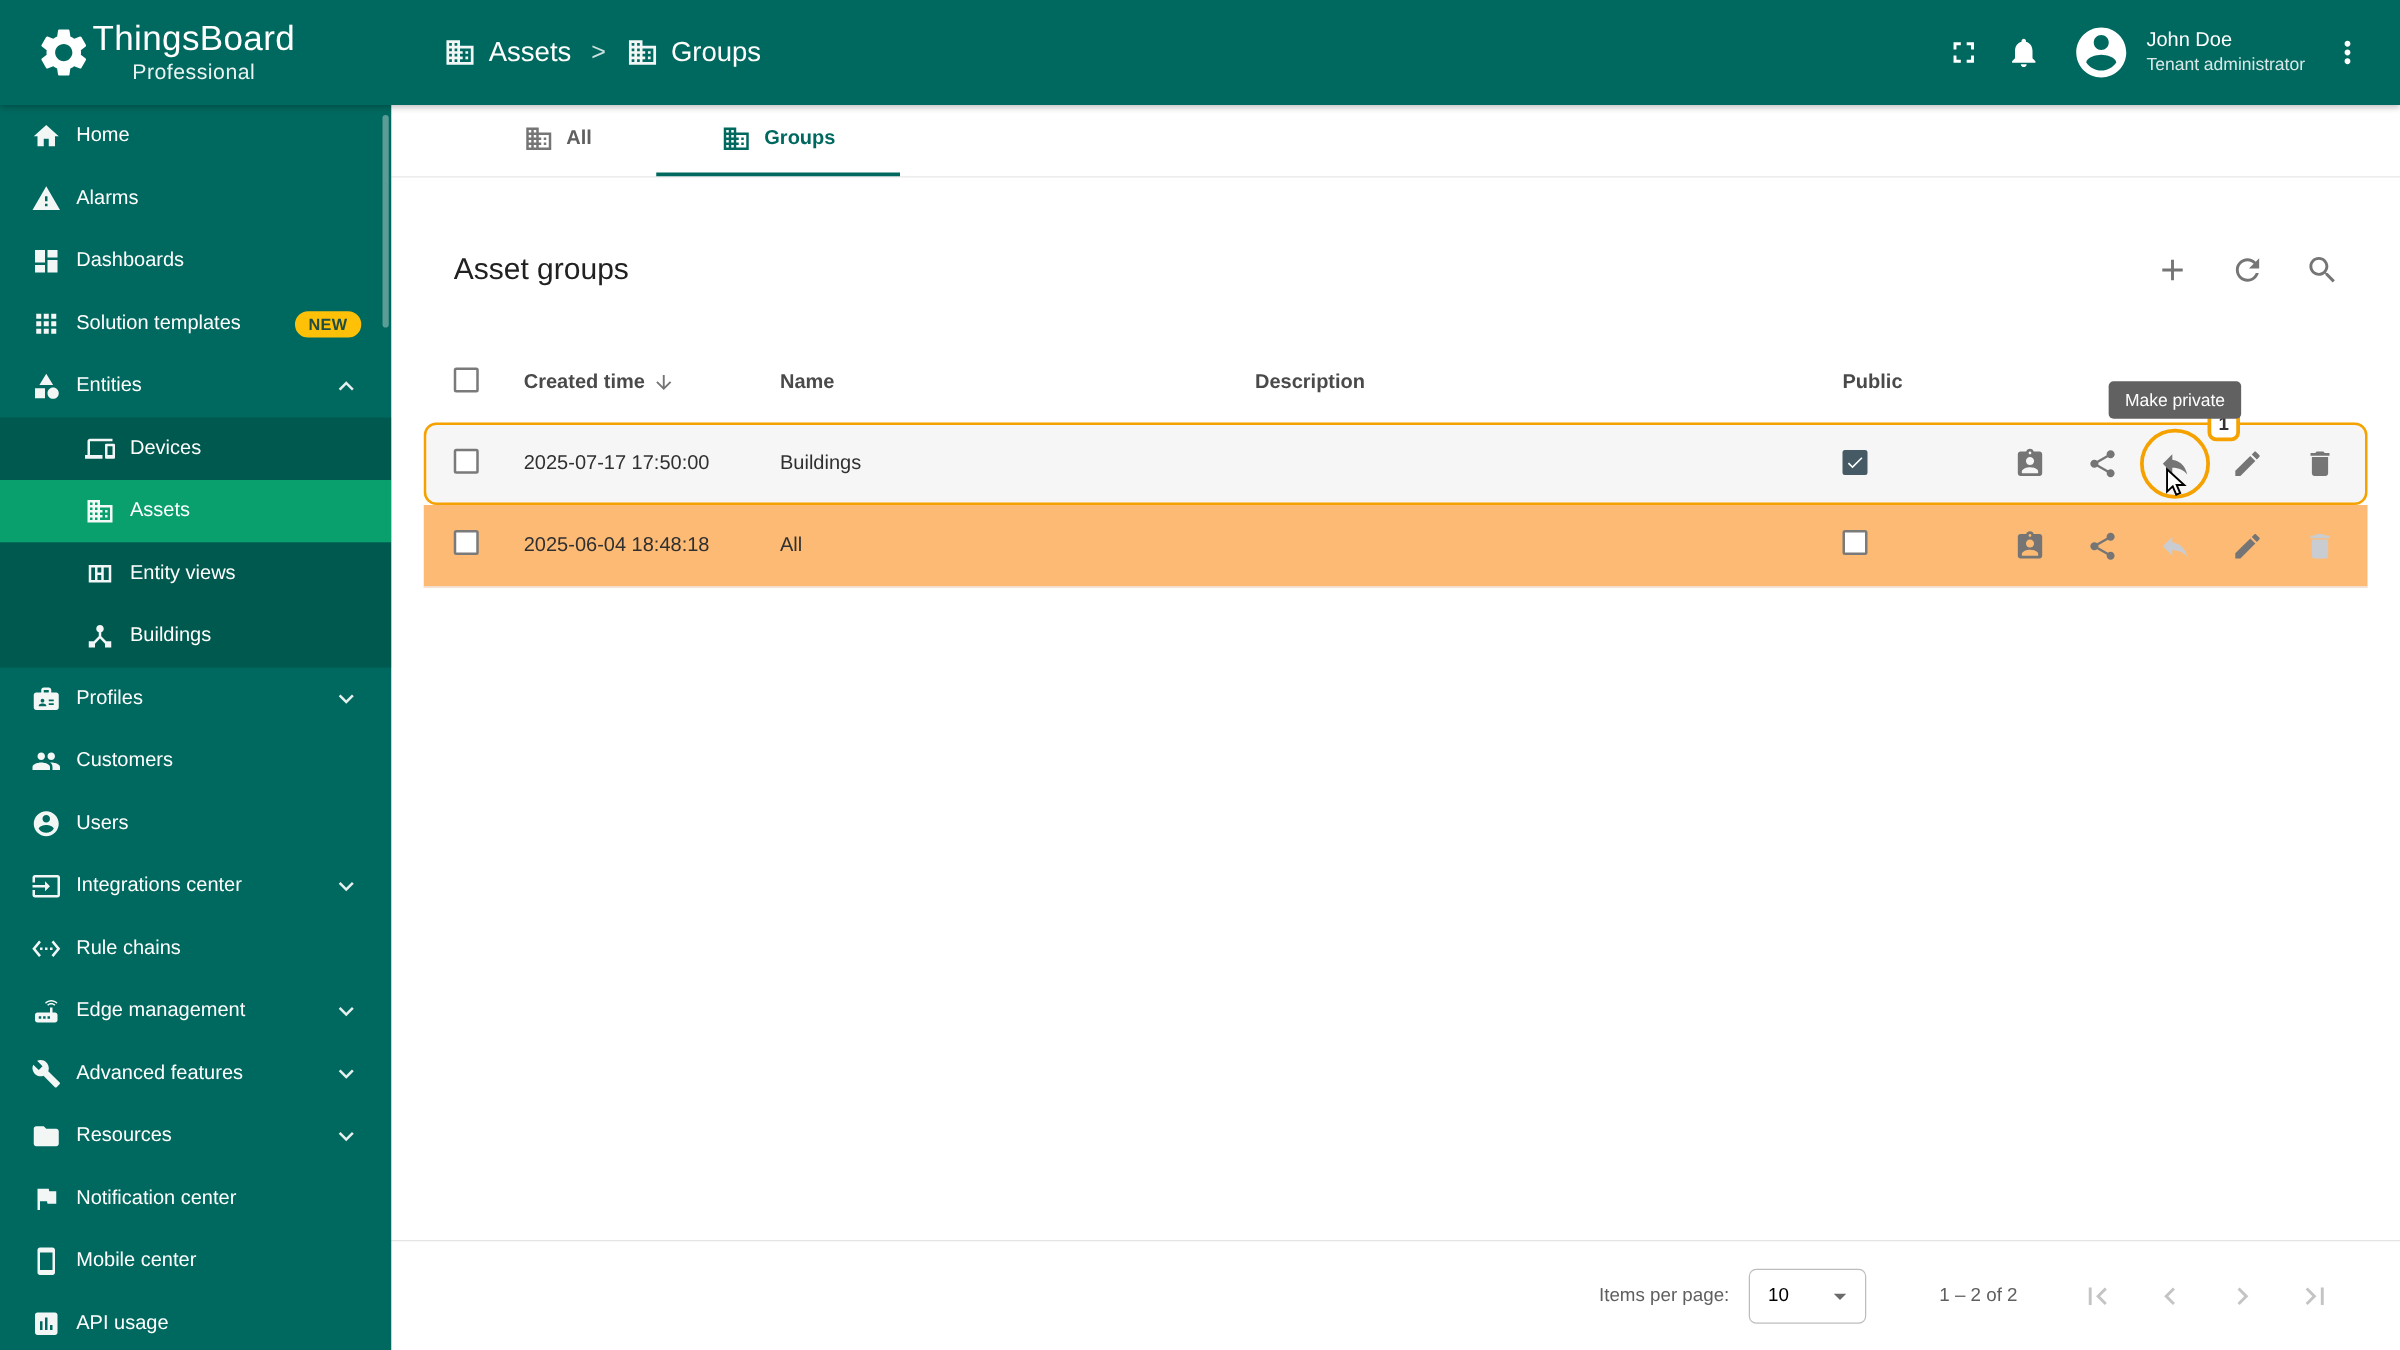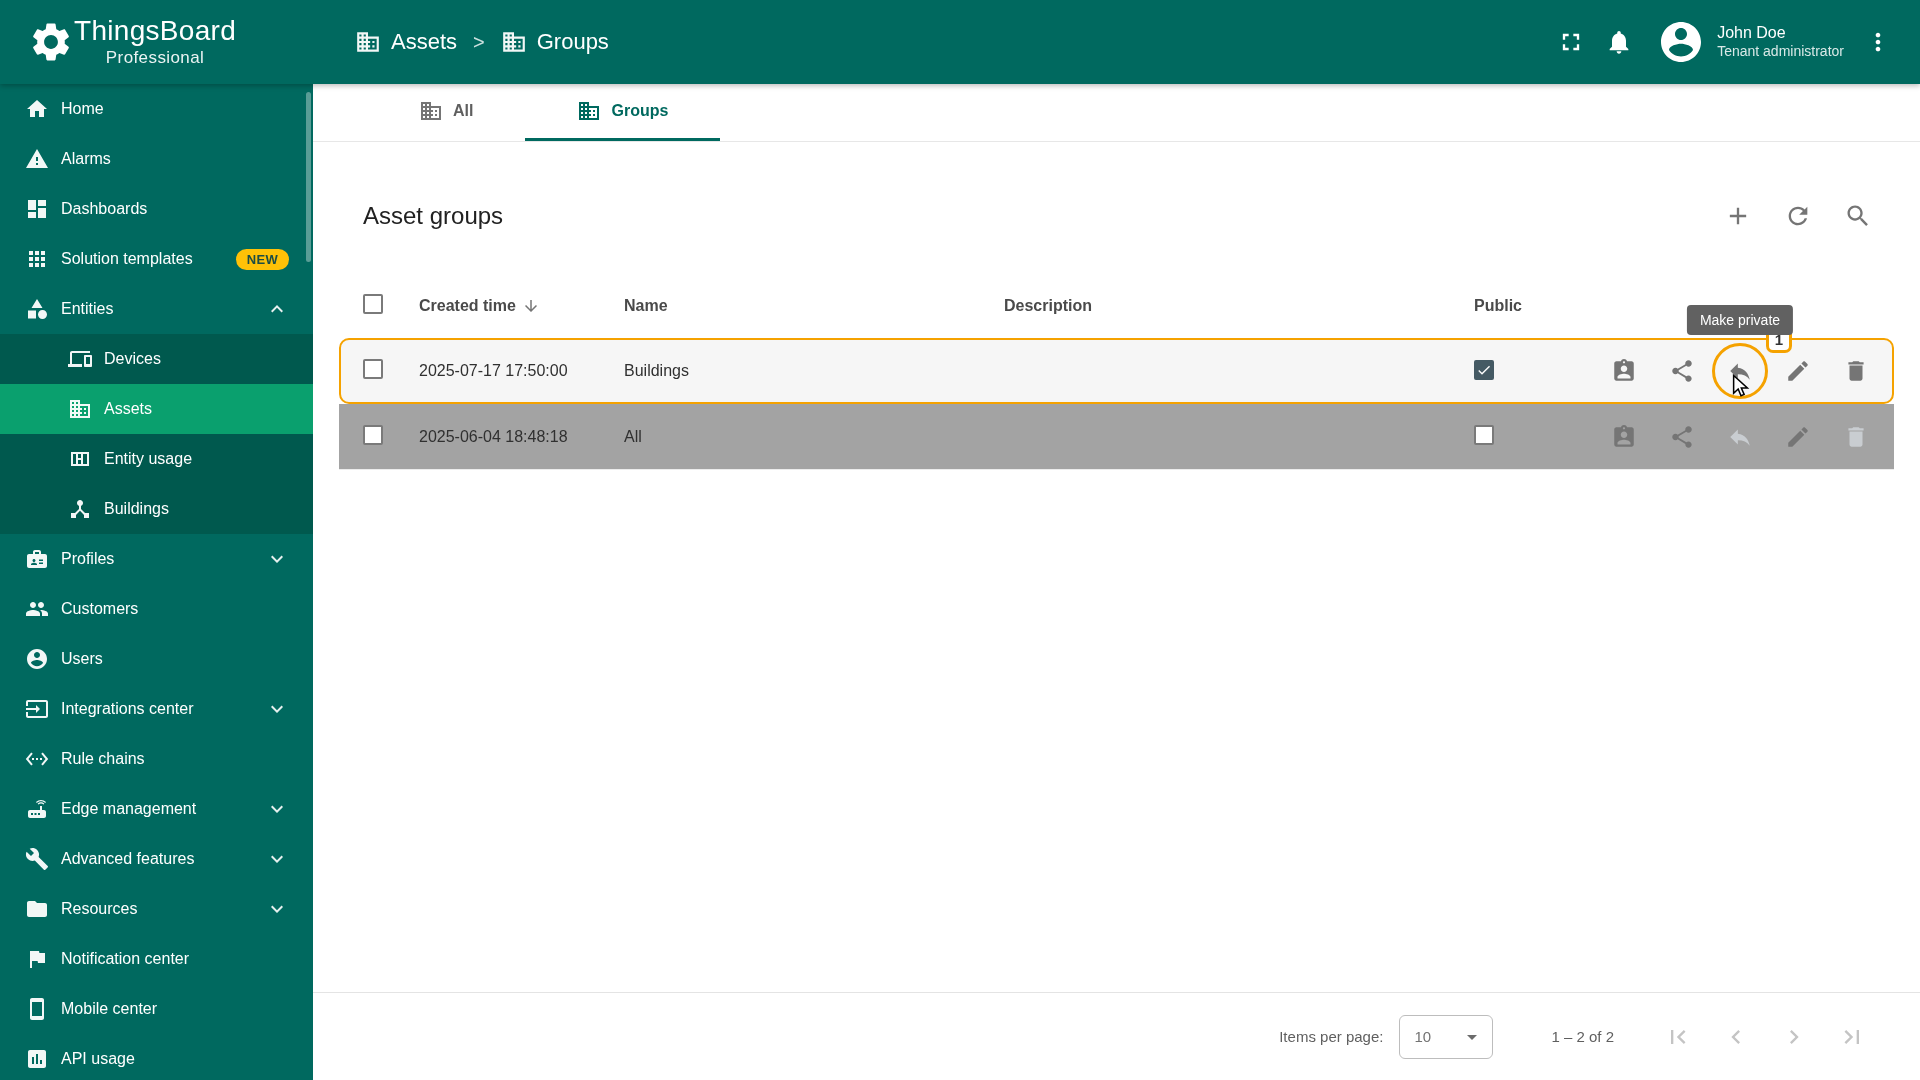--- a/index.html
+++ b/index.html
@@ -72,21 +72,21 @@
   .icon-btn .svgicon{width:26px;height:26px;}
   .icon-btn.disabled{color:var(--disabled-grey);}
   .toolbar .icon-btn .svgicon{width:28px;height:28px;}
 
   
   .thead,.trow{display:grid;grid-template-columns:56px 205px 380px 470px 125px 1fr;
                align-items:center;padding:0 16px 0 24px;}
   .thead{height:64px;}
   .th{font-size:16px;font-weight:700;color:#4a4a4a;display:flex;align-items:center;gap:6px;cursor:pointer;}
   .th .sort{width:18px;height:18px;color:var(--icon-grey);}
-  .trow{height:66px;font-size:16px;color:#303030;border-bottom:1px solid #ececec;background:#a3a3a3;}
+  .trow{height:66px;font-size:16px;color:#303030;border-bottom:1px solid #ececec;background:#fdba74;}
   .trow.highlighted{border:2px solid var(--accent);border-radius:10px;background:#f6f6f6;
                     padding:0 14px 0 22px;position:relative;z-index:5;}
   .checkbox{width:20px;height:20px;border:2px solid #7a7a7a;border-radius:2px;background:#fff;
             display:inline-flex;align-items:center;justify-content:center;cursor:pointer;}
   .checkbox.checked{background:var(--checkbox-checked);border-color:var(--checkbox-checked);}
   .checkbox .checkmark{width:16px;height:16px;}
   .c-actions{display:flex;align-items:center;justify-content:flex-end;gap:14px;}
 
   
   .anno-ring{position:absolute;left:50%;top:50%;width:56px;height:56px;border:3px solid var(--accent);
@@ -97,21 +97,21 @@
   .anno-cursor{position:absolute;left:calc(50% - 12px);top:calc(50% + 2px);width:26px;height:26px;z-index:7;}
   .tooltip{position:absolute;bottom:calc(100% + 14px);left:50%;transform:translateX(-50%);
            background:var(--tooltip-bg);color:#fff;font-size:14px;padding:7px 13px;border-radius:4px;
            white-space:nowrap;z-index:8;font-weight:400;}
 
   
   .paginator{height:88px;flex:none;border-top:1px solid #e4e4e4;display:flex;align-items:center;
              justify-content:flex-end;padding-right:46px;font-size:15px;color:#5f5f5f;}
   .ipp-select{display:flex;align-items:center;justify-content:space-between;width:94px;height:44px;
               border:1px solid #bdbdbd;border-radius:6px;margin-left:16px;padding:0 8px 0 14px;
-              color:#737373;cursor:pointer;}
+              color:#000000;cursor:pointer;}
   .ipp-select .svgicon{width:24px;height:24px;color:#6b6b6b;}
   .range-label{margin-left:58px;color:#5f5f5f;}
   .pg-nav{display:flex;align-items:center;gap:14px;margin-left:42px;}
   .pg-nav .icon-btn{color:#c4c4c4;}
   .pg-nav .icon-btn .svgicon{width:28px;height:28px;}
 </style>
 </head>
 <body>
 
 <header class="topbar">
@@ -214,21 +214,21 @@
         <div class="nav-item sub active">
           <svg class="svgicon nav-icon" viewBox="0 0 24 24" fill="currentColor">
             <path d="M12 7V3H2v18h20V7H12zM6 19H4v-2h2v2zm0-4H4v-2h2v2zm0-4H4V9h2v2zm0-4H4V5h2v2zm4 12H8v-2h2v2zm0-4H8v-2h2v2zm0-4H8V9h2v2zm0-4H8V5h2v2zm10 12h-8v-2h2v-2h-2v-2h2v-2h-2V9h8v10zm-2-8h-2v2h2v-2zm0 4h-2v2h2v-2z"></path>
           </svg>
           <span class="nav-label">Assets</span>
         </div>
         <div class="nav-item sub">
           <svg class="svgicon nav-icon" viewBox="0 0 24 24" fill="currentColor">
             <path d="M21 5H3v14h18V5zM8 17H5V7h3v10zm5 0h-3v-4h3v4zm0-6h-3V7h3v4zm6 6h-4V7h4v10z"></path>
           </svg>
-          <span class="nav-label">Entity usage</span>
+          <span class="nav-label">Entity views</span>
         </div>
         <div class="nav-item sub">
           <svg class="svgicon nav-icon" viewBox="0 0 24 24" fill="currentColor">
             <path d="M17 16l-4-4V8.82C14.16 8.4 15 7.3 15 6c0-1.66-1.34-3-3-3S9 4.34 9 6c0 1.3.84 2.4 2 2.82V12l-4 4H3v5h5v-3.05l4-4.2 4 4.2V21h5v-5h-4z"></path>
           </svg>
           <span class="nav-label">Buildings</span>
         </div>
         <div class="nav-item">
           <svg class="svgicon nav-icon" viewBox="0 0 24 24" fill="currentColor">
             <path d="M20 7h-4V5c0-1.1-.9-2-2-2h-4c-1.1 0-2 .9-2 2v2H4c-1.1 0-2 .9-2 2v10c0 1.1.9 2 2 2h16c1.1 0 2-.9 2-2V9c0-1.1-.9-2-2-2zM10 5h4v2h-4V5zm-1 7c.83 0 1.5.67 1.5 1.5S9.83 15 9 15s-1.5-.67-1.5-1.5S8.17 12 9 12zm3 6H6v-.75c0-1 2-1.5 3-1.5s3 .5 3 1.5V18zm6-1h-4v-1.5h4V17zm0-3h-4v-1.5h4V14z"></path>

